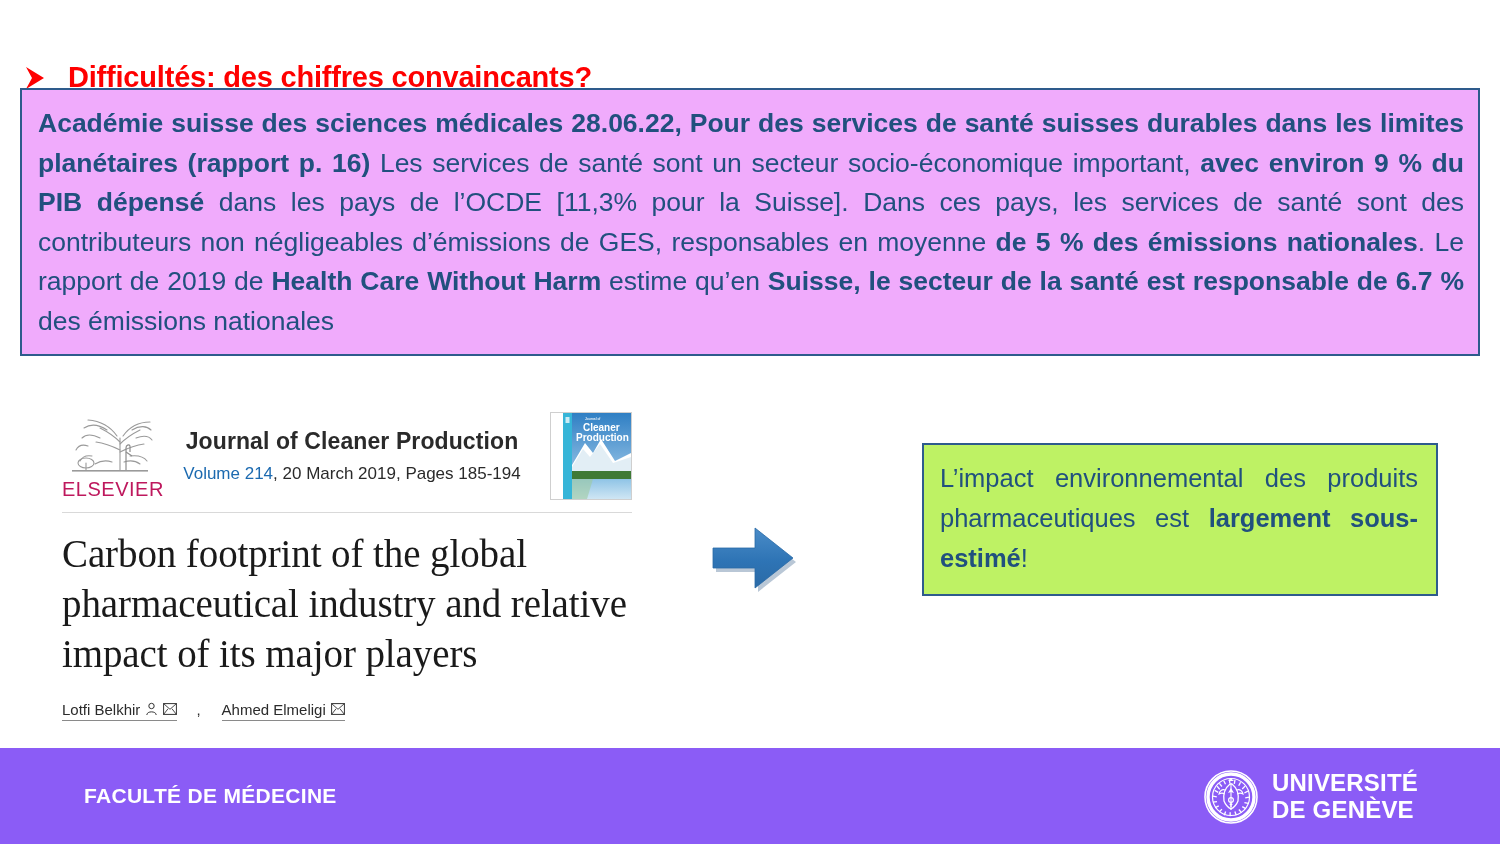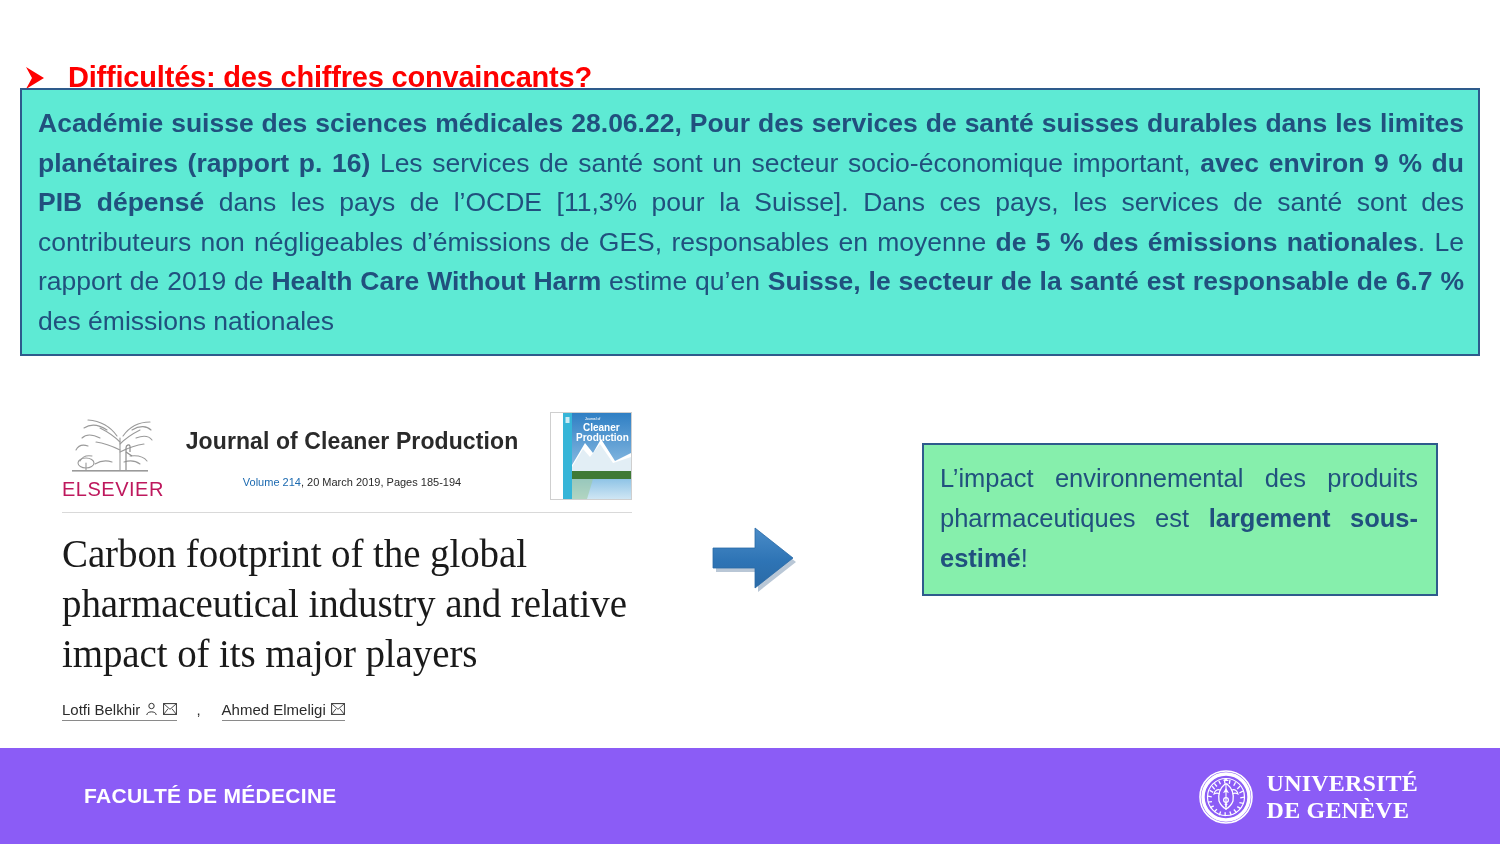--- a/index.html
+++ b/index.html
@@ -40,21 +40,21 @@
   }
 
   
   .quote-box {
     position: absolute;
     left: 20px;
     top: 88px;
     width: 1460px;
     box-sizing: border-box;
     border: 2px solid #2e5b8c;
-    background: #5eead4;
+    background: #f0abfc;
     padding: 14px 14px 12px 16px;
   }
   .quote-text {
     color: #21507e;
     font-size: 26.5px;
     line-height: 1.495;
     text-align: justify;
     text-justify: inter-word;
     hyphens: none;
   }
@@ -91,23 +91,23 @@
     text-align: center;
     padding-top: 16px;
   }
   .journal-name {
     color: #2a2a2a;
     font-size: 23px;
     letter-spacing: 0.1px;
     font-weight: bold;
   }
   .journal-issue {
-    font-size: 11px;
+    font-size: 17px;
     color: #2a2a2a;
-    margin-top: 21px;
+    margin-top: 9px;
   }
   .journal-issue .vol { color: #1c6ab0; }
   .journal-cover {
     width: 68px;
     height: 86px;
     flex: none;
     margin-left: 6px;
     border: 1px solid #cfcfcf;
     position: relative;
     overflow: hidden;
@@ -154,21 +154,21 @@
   }
 
   
   .conclusion-box {
     position: absolute;
     left: 922px;
     top: 443px;
     width: 516px;
     box-sizing: border-box;
     border: 2px solid #2e5b8c;
-    background: #86efac;
+    background: #bef264;
     padding: 14px 18px 16px 16px;
   }
   .conclusion-text {
     color: #21507e;
     font-size: 25.5px;
     line-height: 1.56;
     text-align: justify;
     text-justify: inter-word;
   }
   .conclusion-text b { font-weight: bold; }
@@ -191,21 +191,20 @@
     font-weight: bold;
     letter-spacing: 0.3px;
   }
   .unige {
     position: absolute;
     right: 82px;
     top: 22px;
     display: flex;
     align-items: center;
     gap: 14px;
-    font-family: Liberation Serif, serif;
   }
   .unige-seal { width: 54px; height: 54px; display: block; }
   .unige-words {
     color: #ffffff;
     font-weight: bold;
     font-size: 24px;
     line-height: 1.12;
     letter-spacing: 0.2px;
   }
 </style>

